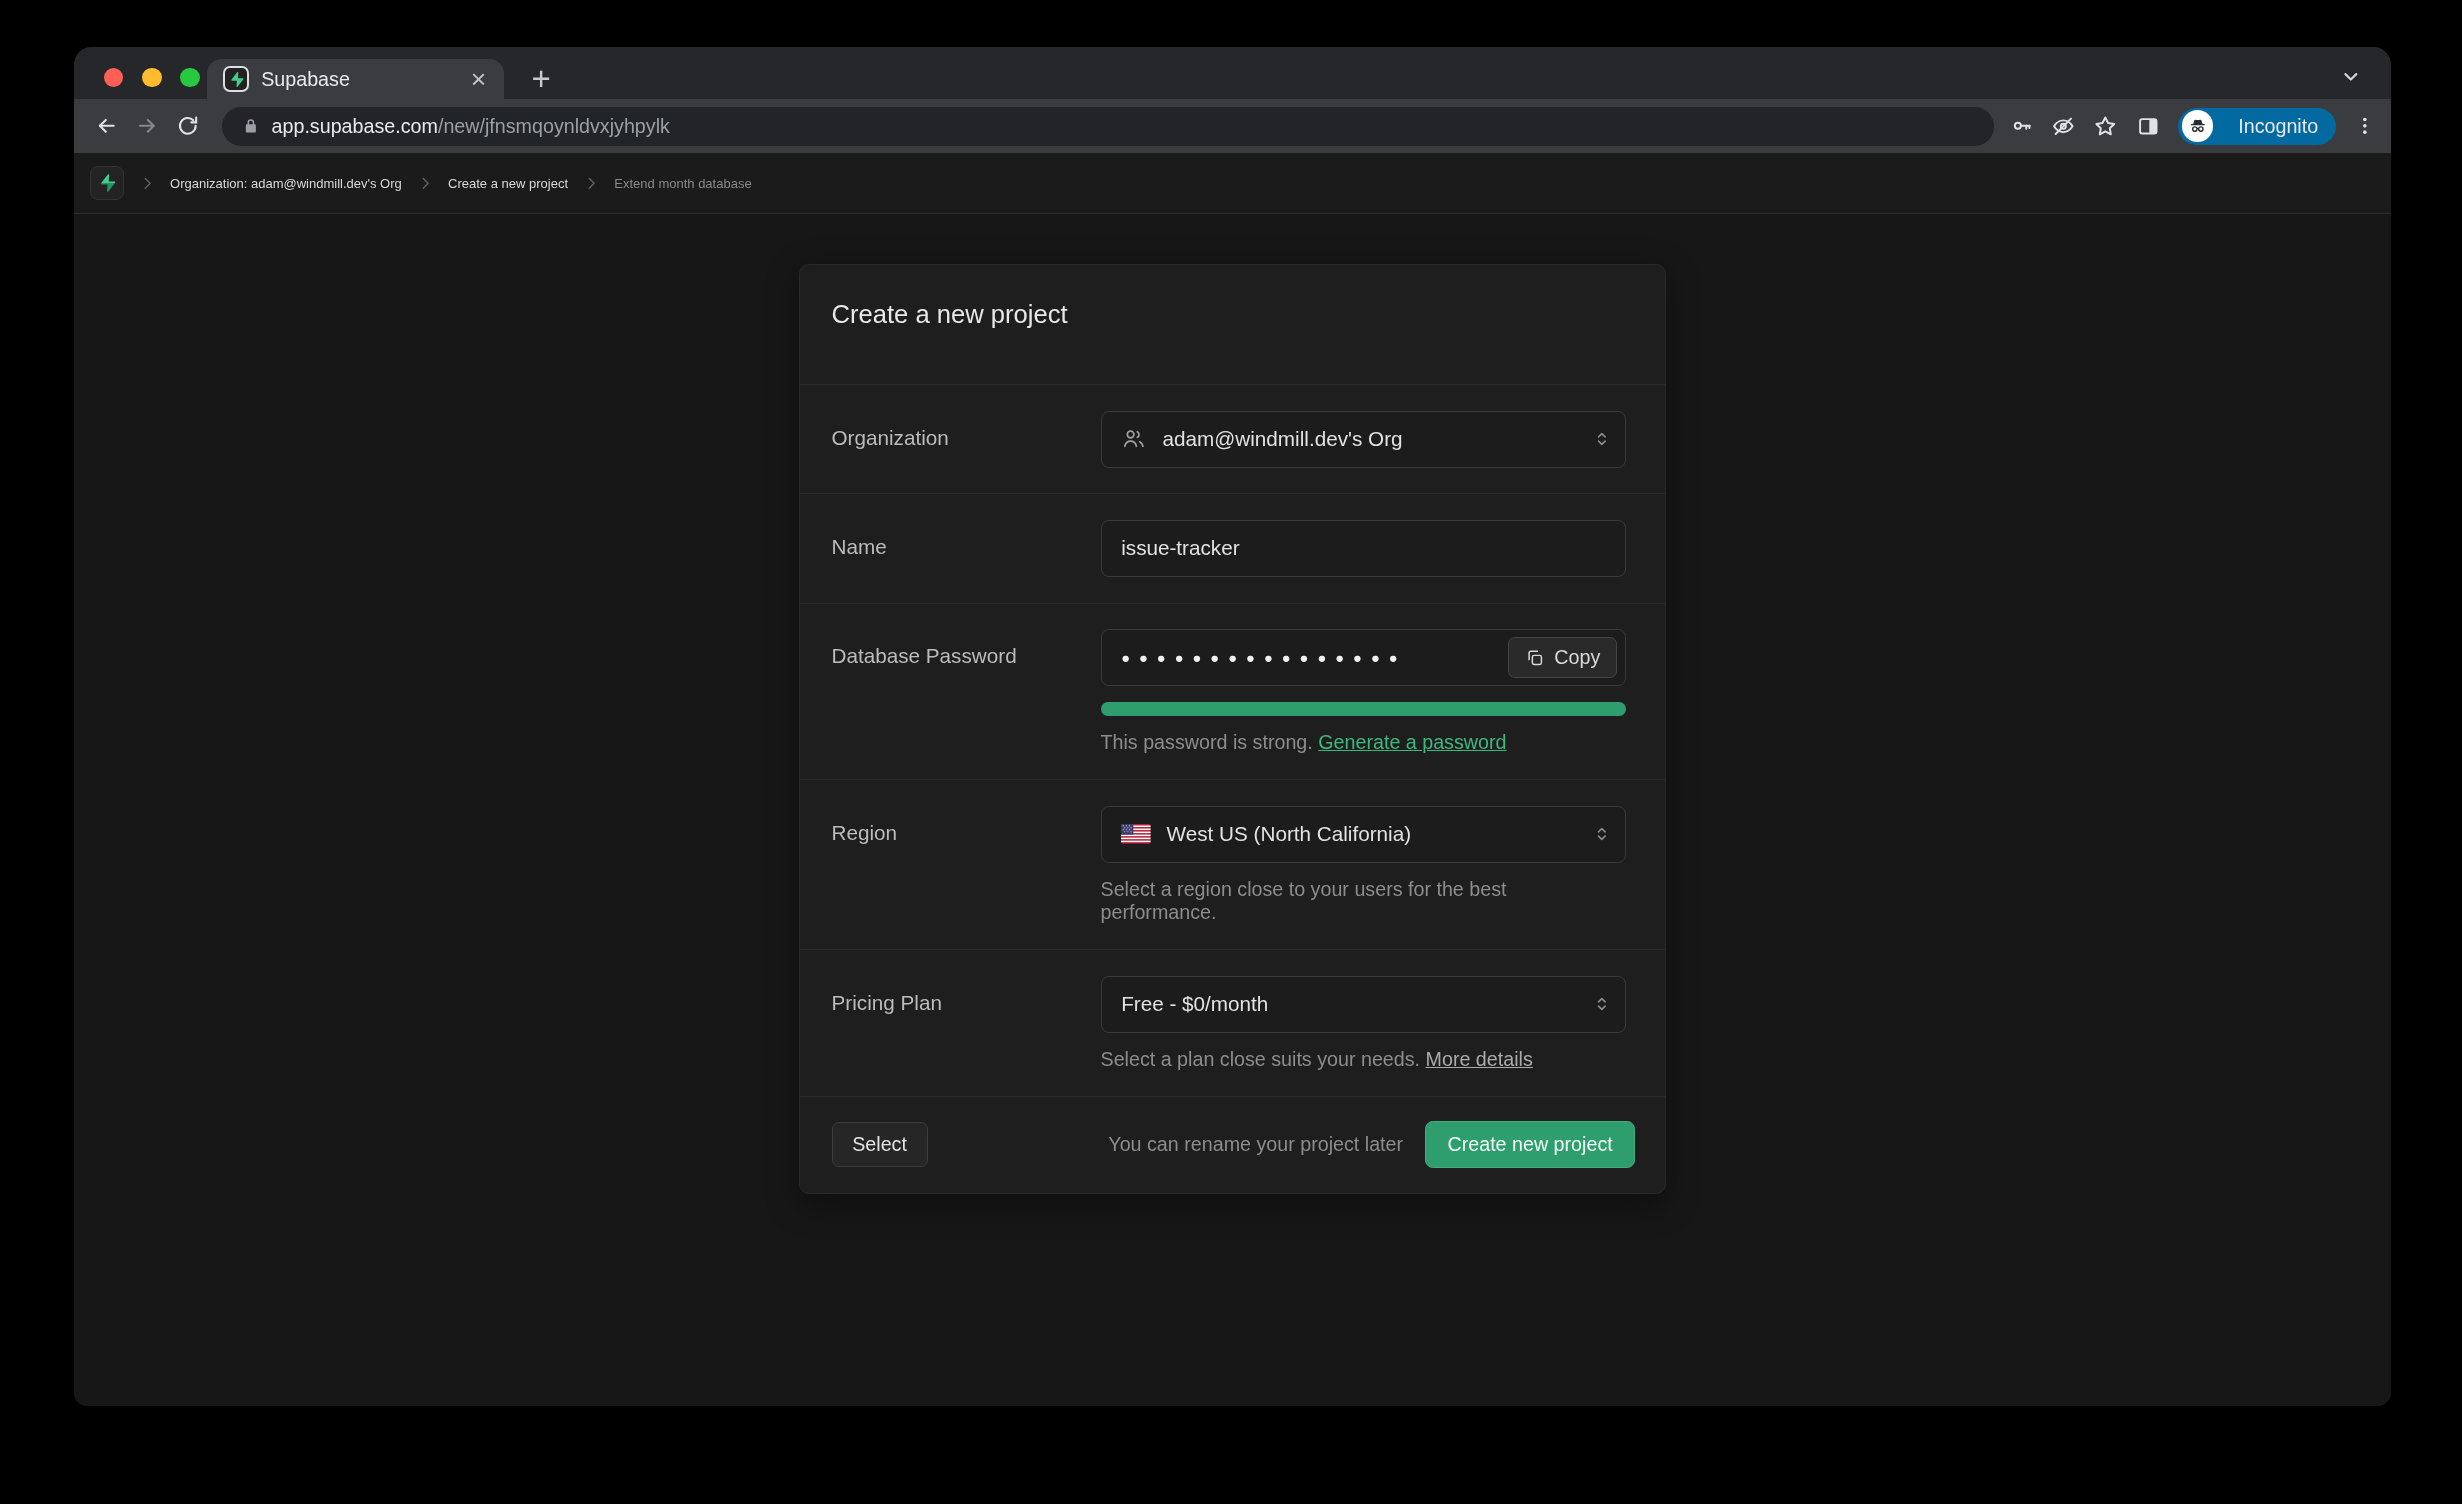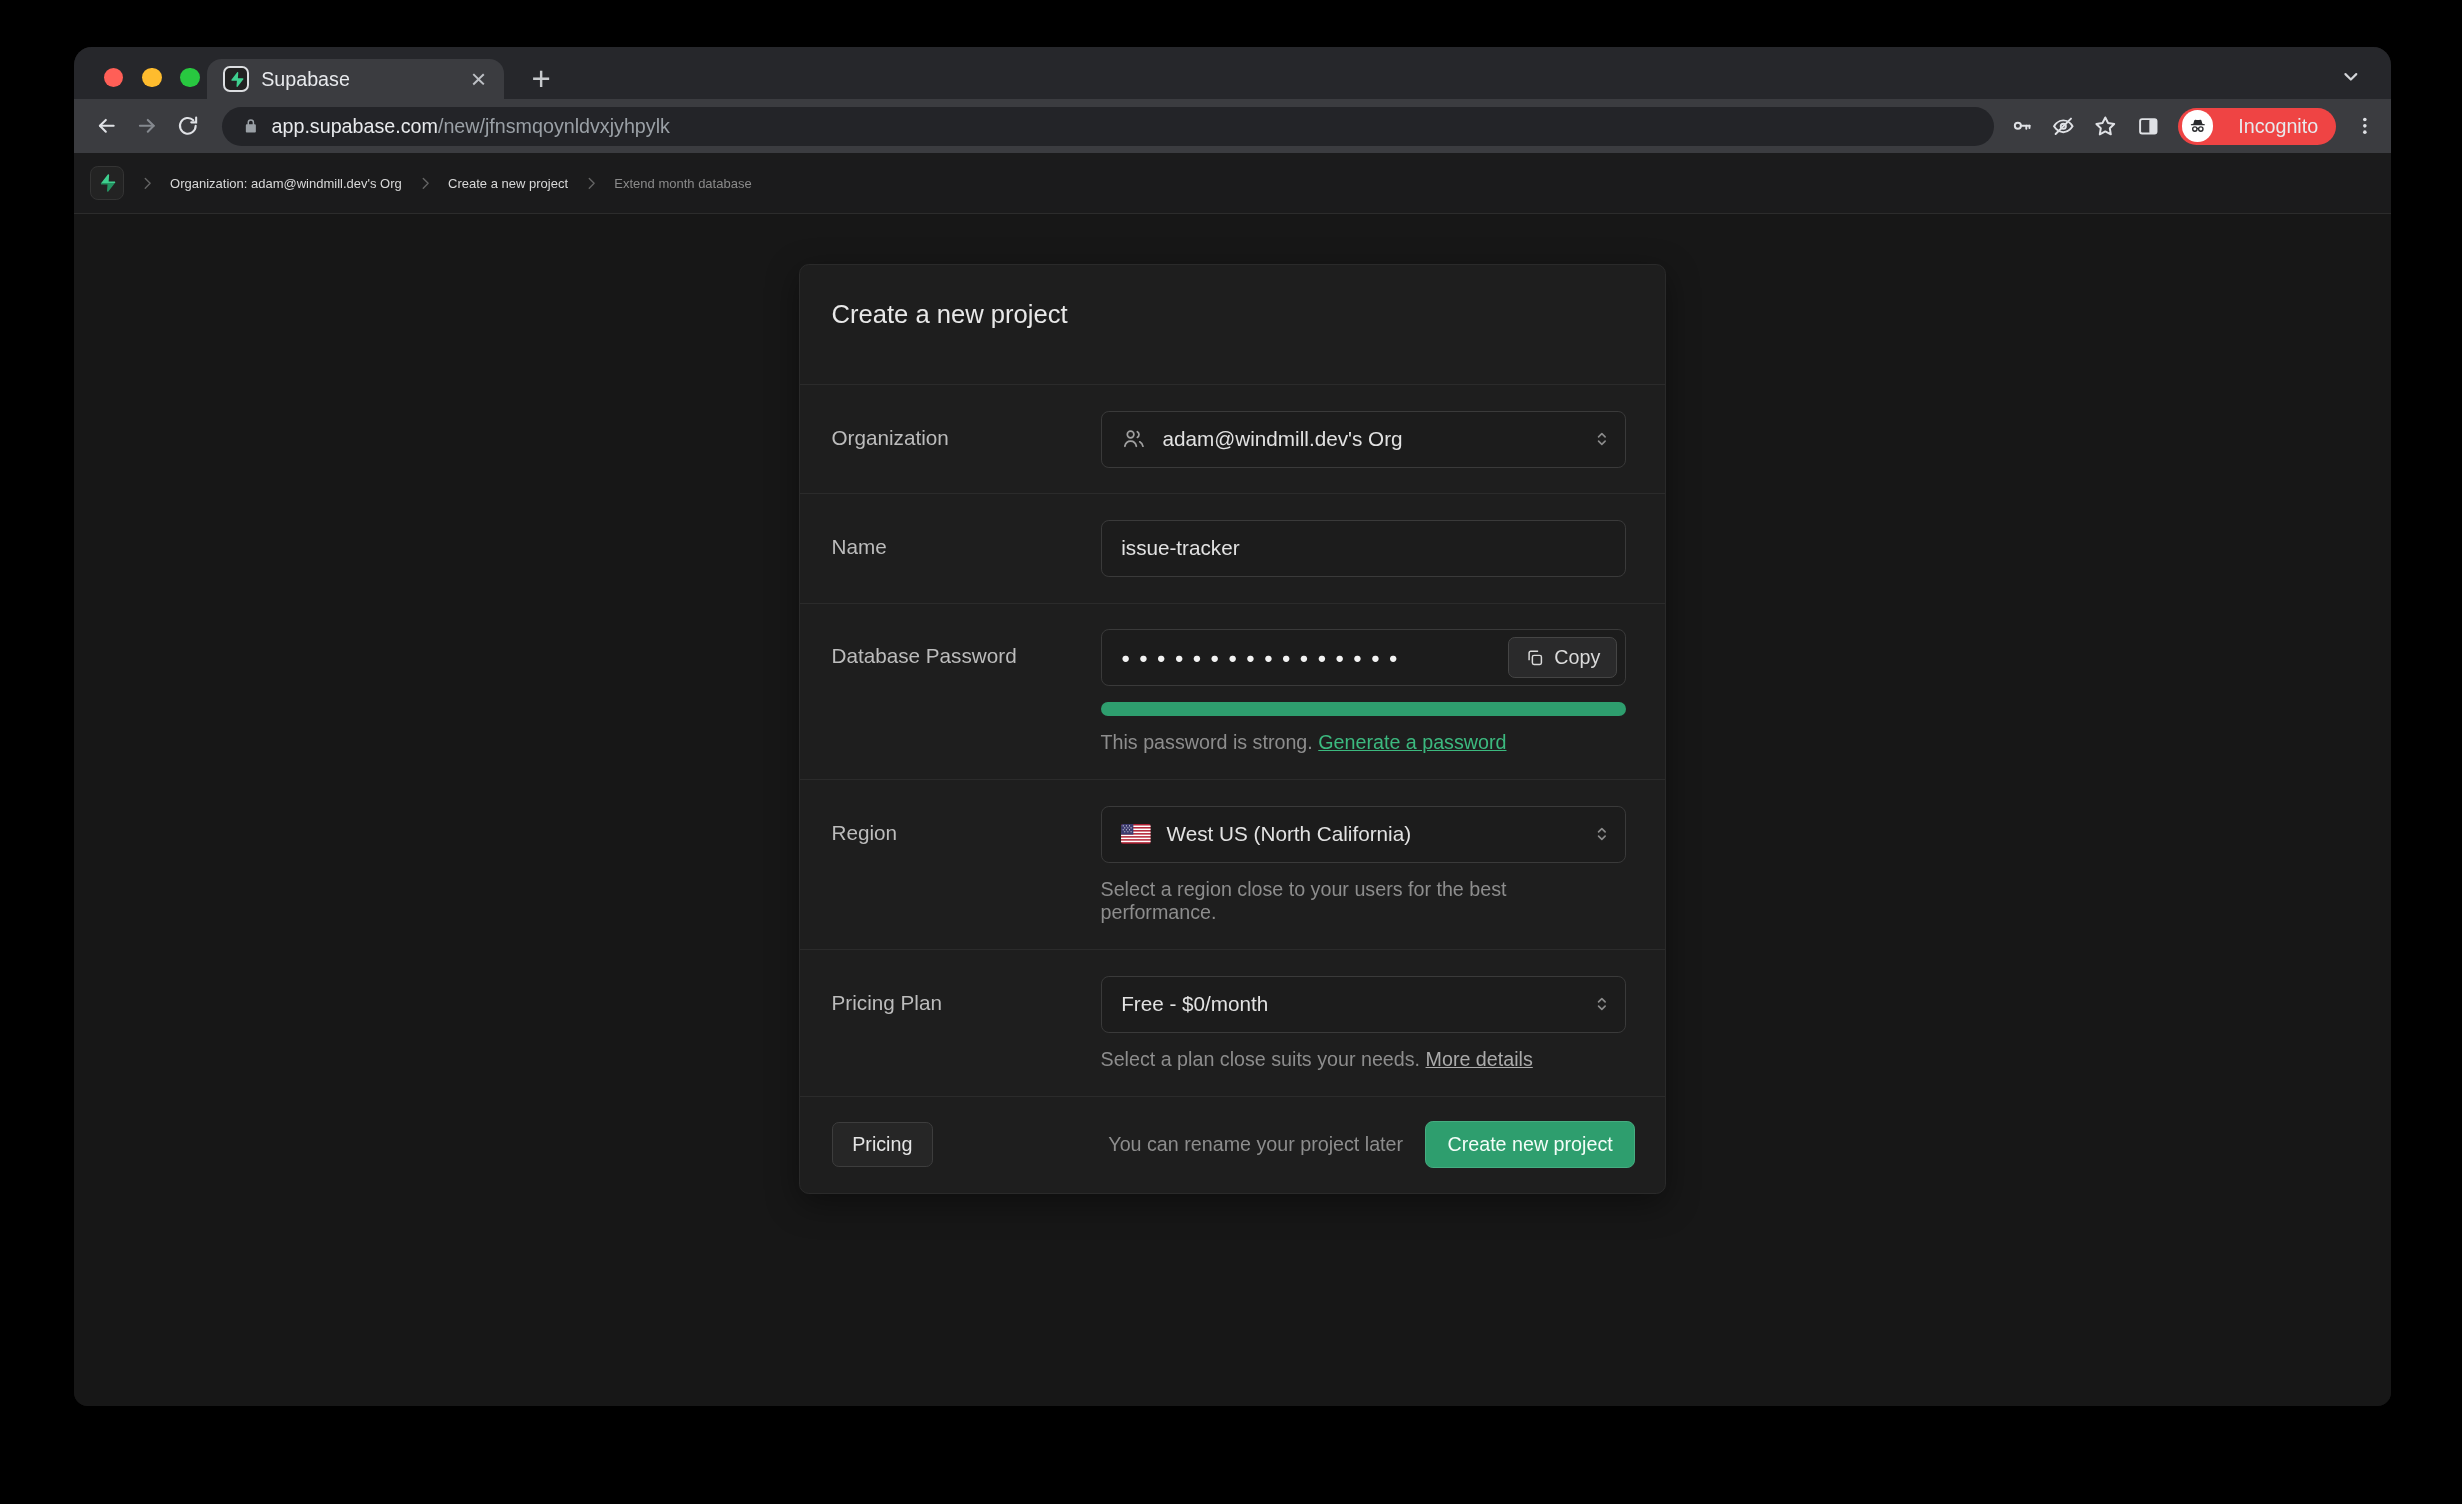--- a/index.html
+++ b/index.html
@@ -29,21 +29,21 @@
   .toolbar { height:54px; background:#3b3c40; display:flex; align-items:center; padding:0 15.8px; flex:none; }
   .navbtn { width:33px; height:33px; display:grid; place-items:center; color:#dfe1e5; margin-right:7.9px; }
   .navbtn.disabled { color:#85898f; }
   .urlbar { flex:1; height:39px; background:#232428; border-radius:19.7px; margin:0 9.9px;
     display:flex; align-items:center; padding:0 19.7px; }
   .lock { color:#9aa0a6; margin-right:11.8px; }
   .url { font-size:19.7px; color:#e8eaed; white-space:nowrap; }
   .url .path { color:#9aa0a6; }
   .tool-icons { display:flex; align-items:center; gap:17.7px; margin-left:5.9px; }
   .tool-icons .ic { color:#dfe1e5; }
-  .incog { height:37px; border-radius:18.7px; background:#ef4444; display:flex; align-items:center;
+  .incog { height:37px; border-radius:18.7px; background:#0369a1; display:flex; align-items:center;
     padding:3px 17.7px 3px 3.9px; gap:25px;justify-content:space-between; }
   .incog-circle { width:31.5px; height:31.5px; border-radius:50%; background:#fff; display:grid; place-items:center; }
   .incog-label { color:#e8eaed; font-size:19.7px; }
 
   
   .app-header { height:61px; background:#1b1b1c; border-bottom:1px solid #2c2c2c;
     display:flex; align-items:center; padding:0 15.8px; gap:14.8px; flex:none; }
   .logo-tile { width:34px; height:34px; border-radius:7.9px; background:#232323; border:1px solid #343434;
     display:grid; place-items:center; }
   .crumb-sep { color:#636363; }
@@ -337,21 +337,21 @@
             </span>
           </div>
           <div class="helper">
             <span>Select a plan close suits your needs.</span>
             <span class="link-gray">More details</span>
           </div>
         </div>
       </div>
 
       <div class="card-footer">
-        <div class="btn-cancel">Pricing</div>
+        <div class="btn-cancel">Select</div>
         <div class="footer-spacer"></div>
         <div class="footer-note">You can rename your project later</div>
         <div class="btn-create">Create new project</div>
       </div>
 
     </div>
   </div>
 </div>
 
 

